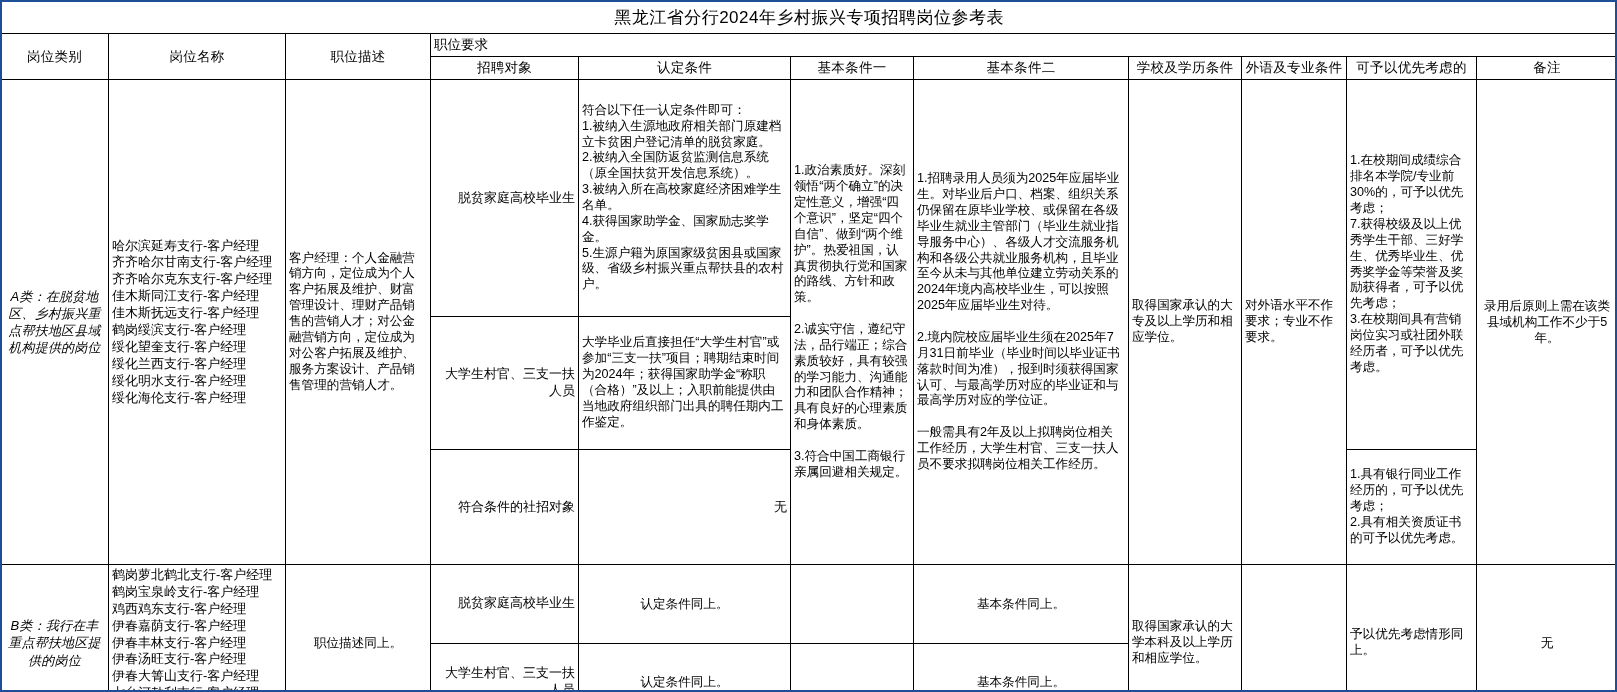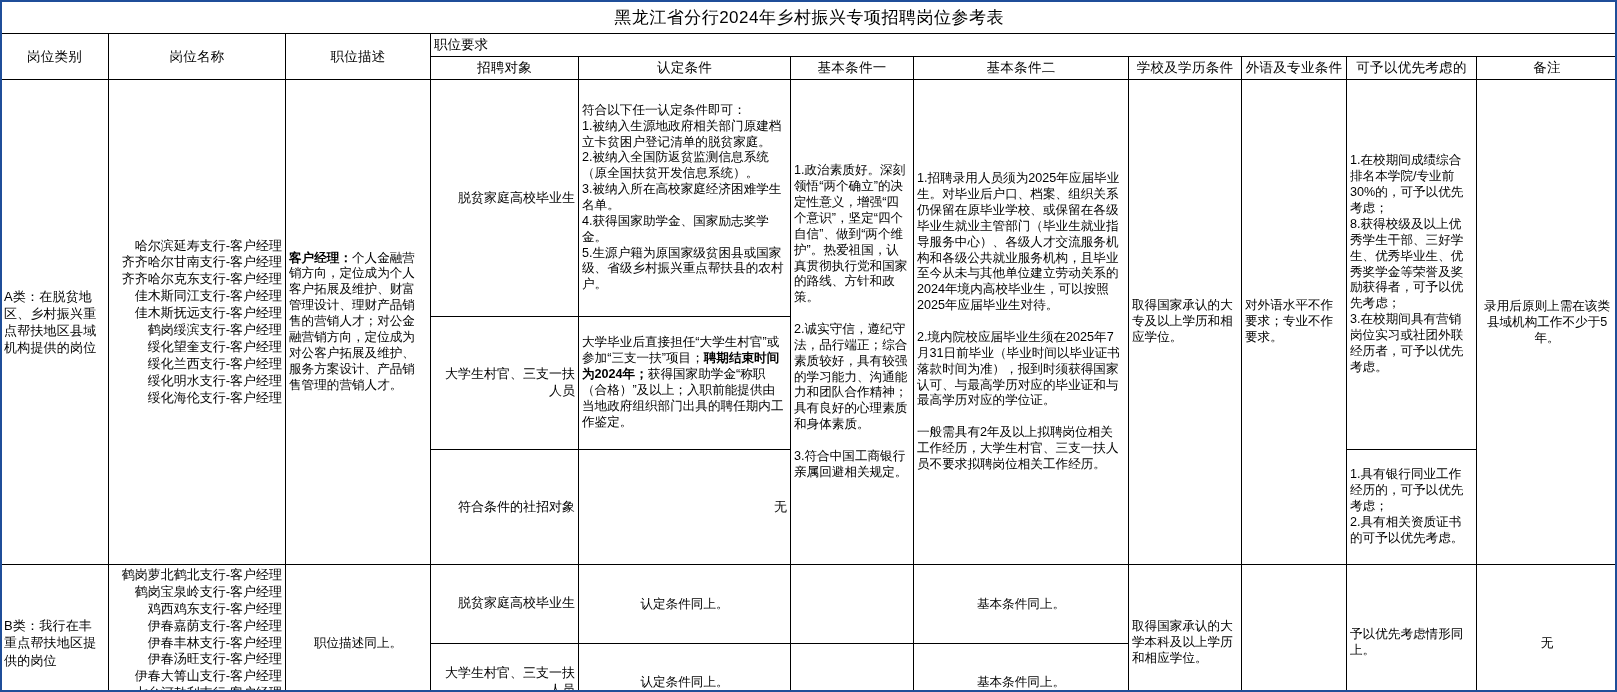--- a/index.html
+++ b/index.html
@@ -56,28 +56,29 @@
     font-size: 13.5px;
     letter-spacing: 0.3px;
   }
   .hdr-group {
     text-align: left;
     font-weight: bold;
     font-size: 13.5px;
     height: 18px;
   }
   .cat {
-    text-align: left;
+    text-align: center;
     font-weight: bold;
     font-size: 13px;
     line-height: 1.32;
     letter-spacing: 0.2px;
+    font-style: italic;
   }
   .names {
-    text-align: right;
+    text-align: left;
     font-size: 13px;
     line-height: 1.30;
     white-space: pre-line;
   }
   .para {
     text-align: left;
     font-size: 12.6px;
     line-height: 1.26;
     white-space: pre-line;
     vertical-align: top;
@@ -95,21 +96,21 @@
     font-size: 13px;
     line-height: 1.3;
     white-space: pre-line;
   }
   .ctr-sm {
     text-align: center;
     font-size: 12.6px;
     line-height: 1.28;
     white-space: pre-line;
   }
-  b.inline { font-weight: bold; }
+  b.inline { font-weight: normal; }
   
   col.c0 { width: 108px; }
   col.c1 { width: 177px; }
   col.c2 { width: 145px; }
   col.c3 { width: 148px; }
   col.c4 { width: 212px; }
   col.c5 { width: 123px; }
   col.c6 { width: 215px; }
   col.c7 { width: 113px; }
   col.c8 { width: 105px; }
@@ -184,21 +185,21 @@
 
 3.符合中国工商银行亲属回避相关规定。</td>
       <td class="para" rowspan="3">1.招聘录用人员须为2025年应届毕业生。对毕业后户口、档案、组织关系仍保留在原毕业学校、或保留在各级毕业生就业主管部门（毕业生就业指导服务中心）、各级人才交流服务机构和各级公共就业服务机构，且毕业至今从未与其他单位建立劳动关系的2024年境内高校毕业生，可以按照2025年应届毕业生对待。
 
 2.境内院校应届毕业生须在2025年7月31日前毕业（毕业时间以毕业证书落款时间为准），报到时须获得国家认可、与最高学历对应的毕业证和与最高学历对应的学位证。
 
 一般需具有2年及以上拟聘岗位相关工作经历，大学生村官、三支一扶人员不要求拟聘岗位相关工作经历。</td>
       <td class="para-mid" rowspan="3">取得国家承认的大专及以上学历和相应学位。</td>
       <td class="para-mid" rowspan="3">对外语水平不作要求；专业不作要求。</td>
       <td class="para" rowspan="2">1.在校期间成绩综合排名本学院/专业前30%的，可予以优先考虑；
-8.获得校级及以上优秀学生干部、三好学生、优秀毕业生、优秀奖学金等荣誉及奖励获得者，可予以优先考虑；
+7.获得校级及以上优秀学生干部、三好学生、优秀毕业生、优秀奖学金等荣誉及奖励获得者，可予以优先考虑；
 3.在校期间具有营销岗位实习或社团外联经历者，可予以优先考虑。</td>
       <td class="ctr-sm" rowspan="3">录用后原则上需在该类县域机构工作不少于5年。</td>
     </tr>
 
     <tr>
       <td class="ctr" style="height:128px">大学生村官、三支一扶人员</td>
       <td class="para-mid"><span>大学毕业后直接担任“大学生村官”或参加“三支一扶”项目；</span><b class="inline">聘期结束时间为2024年；</b><span>获得国家助学金“称职（合格）”及以上；入职前能提供由当地政府组织部门出具的聘任期内工作鉴定。</span></td>
     </tr>
 
     <tr>

